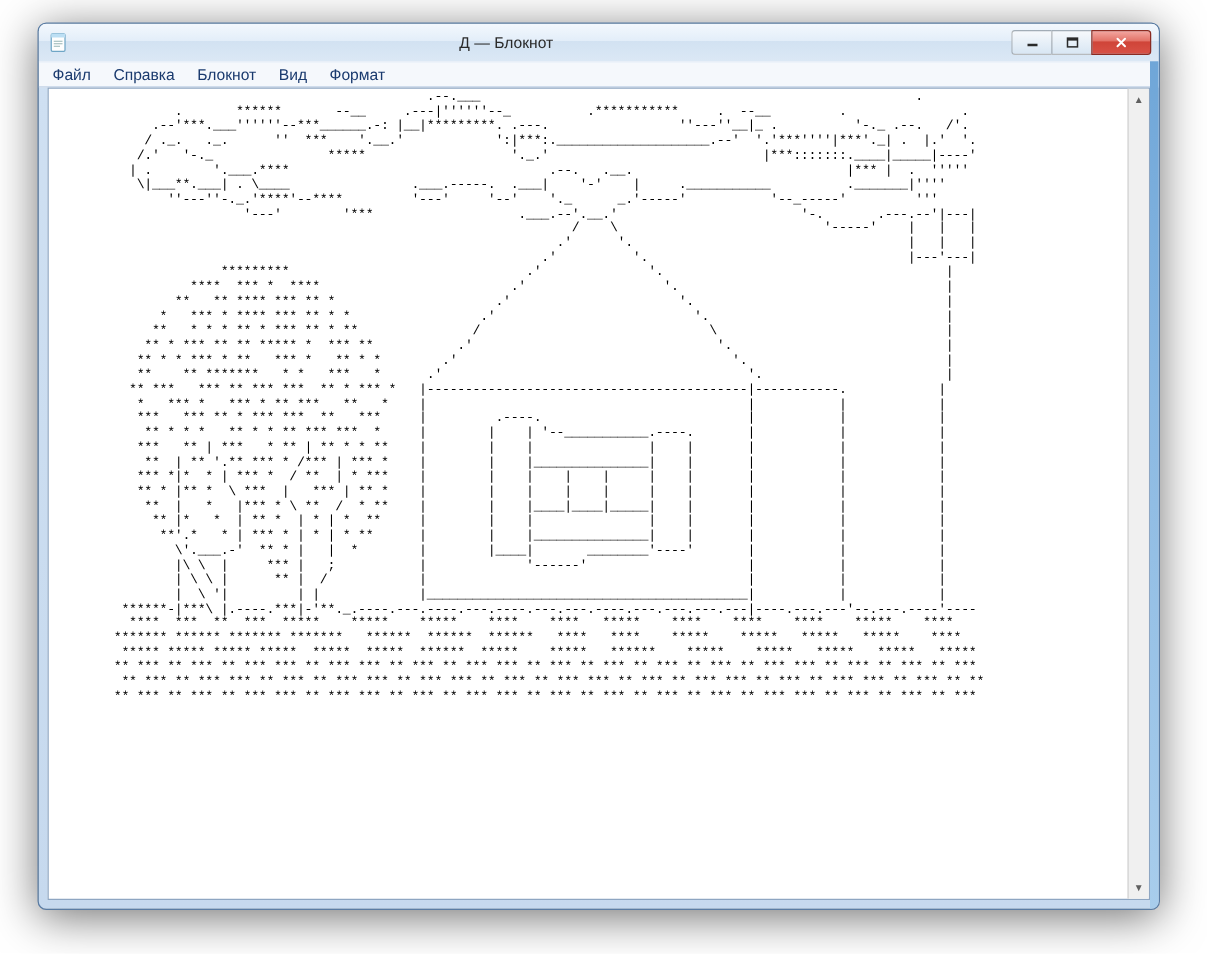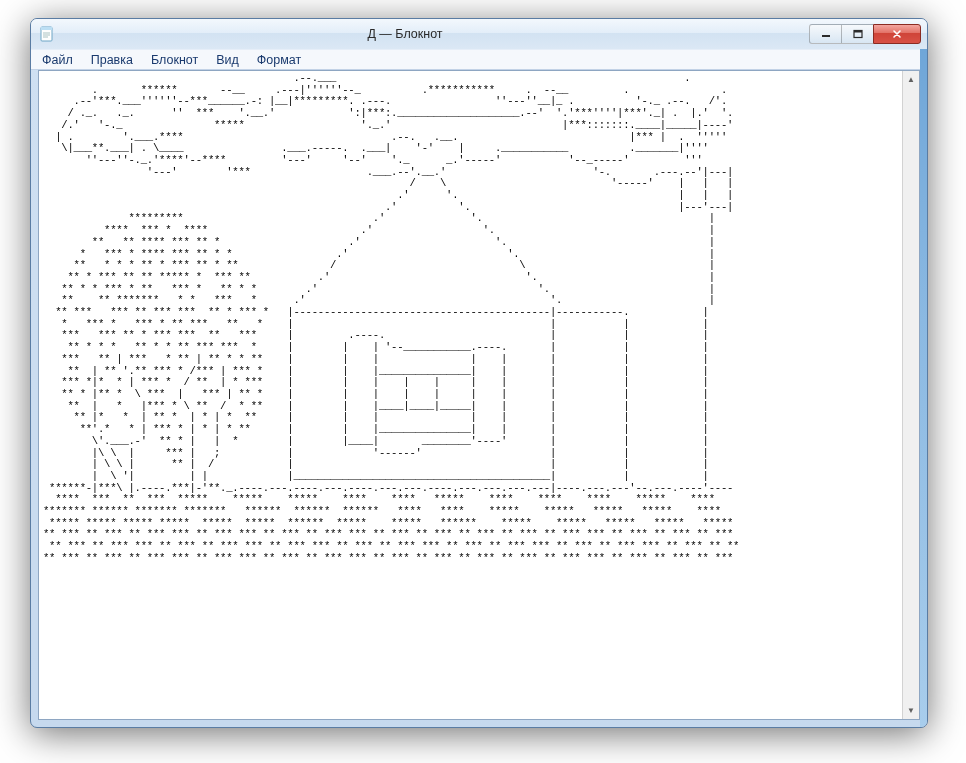--- a/index.html
+++ b/index.html
@@ -119,20 +119,21 @@
     .textarea {
       flex: 1;
       padding: 2px 4px 4px 4px;
       font-family: Consolas, "Courier New", monospace;
       font-size: 10.6px;
       line-height: 11.7px;
       white-space: pre;
       color: #000;
       overflow: hidden;
       letter-spacing: -0.25px;
+      margin-left: 48px;
     }
     .vscroll {
       width: 17px;
       background: #f0f0f0;
       border-left: 1px solid #d2d2d2;
       position: relative;
     }
     .scroll-arrow {
       position: absolute;
       left: 0; right: 0;
@@ -189,21 +190,21 @@
         <div class="win-btn win-close">
           <svg viewBox="0 0 12 10">
               <path d="M3 2 L9 8 M9 2 L3 8" stroke="#fff" stroke-width="1.6" stroke-linecap="round"></path>
             </svg>
         </div>
       </div>
     </div>
 
     <div class="menubar">
       <span class="menu-item">Файл</span>
-      <span class="menu-item">Правка</span>
+      <span class="menu-item">Справка</span>
       <span class="menu-item">Блокнот</span>
       <span class="menu-item">Вид</span>
       <span class="menu-item">Формат</span>
     </div>
 
     <div class="client">
       <div class="textarea">                                         .--.___                                                         .
         .       ******       --__     .---|''''''--_          .***********     .  --__         .               .
      .--'***.___''''''--***______.-: |__|*********. .---.                 ''---''__|_ .          '-._ .--.   /'.
     / ._.   ._.      ''  ***    '.__.'            ':|***:.____________________.--'  '.'***''''|***'._| .  |.'  '.

